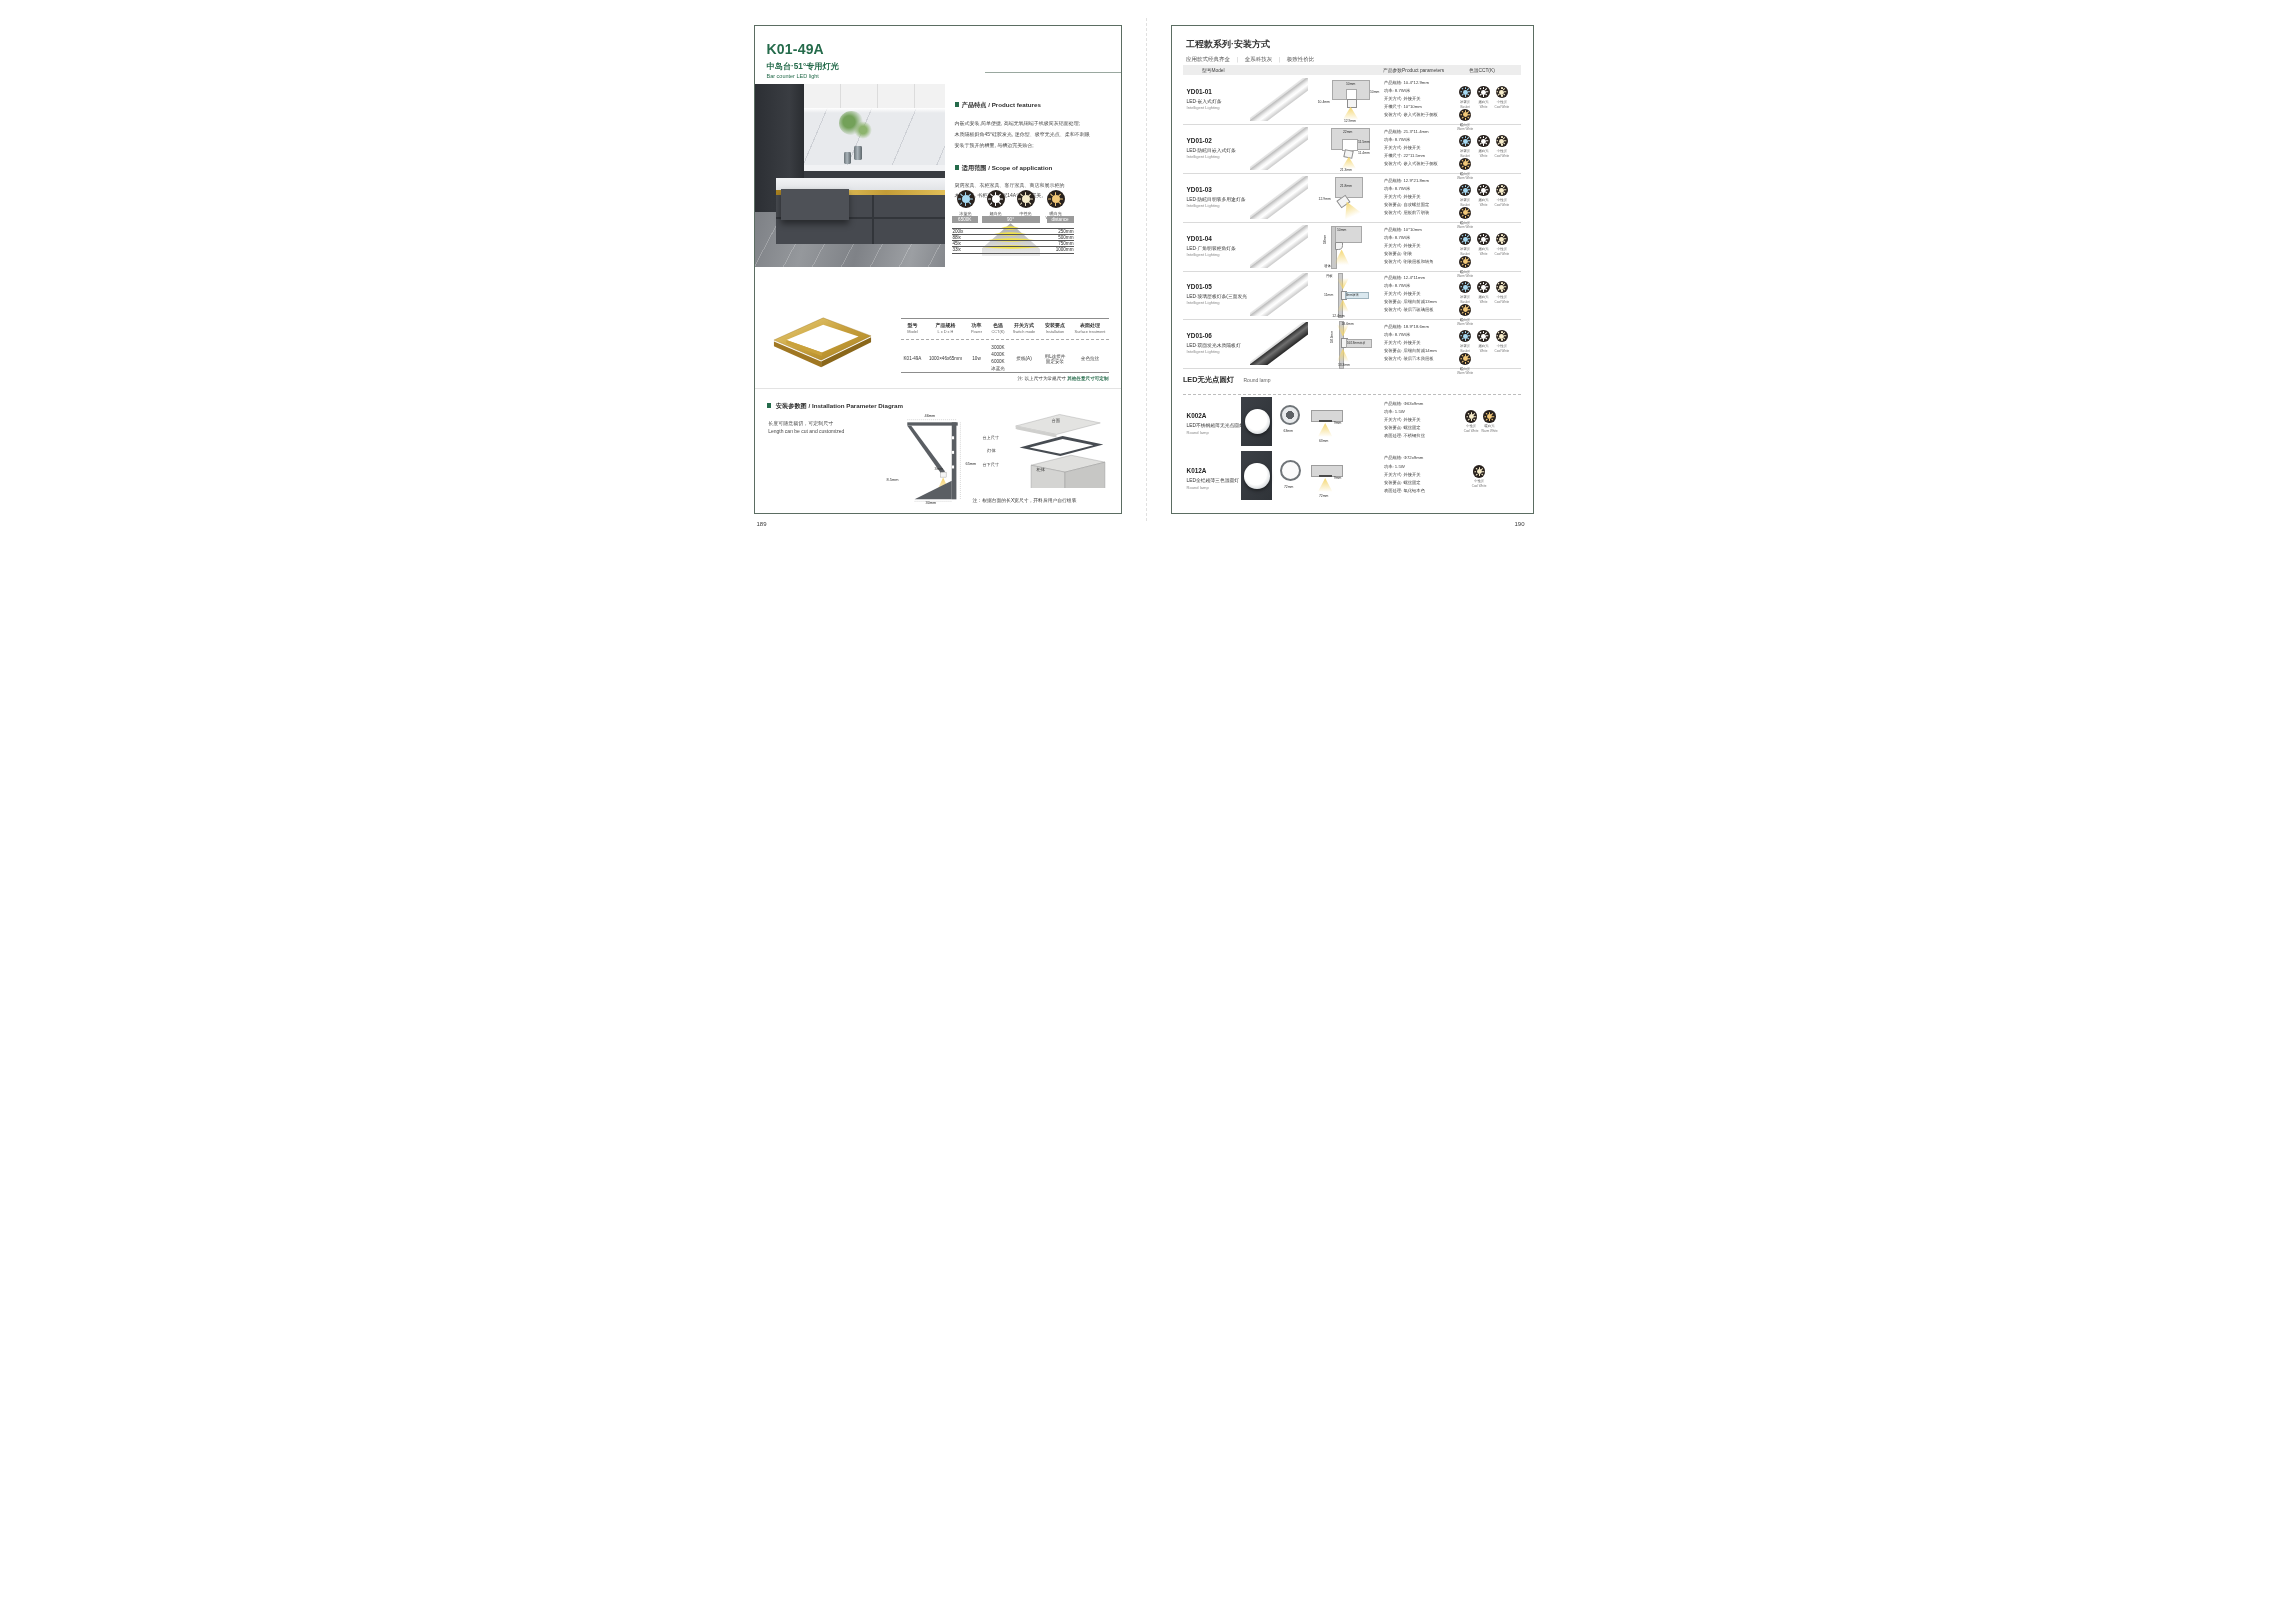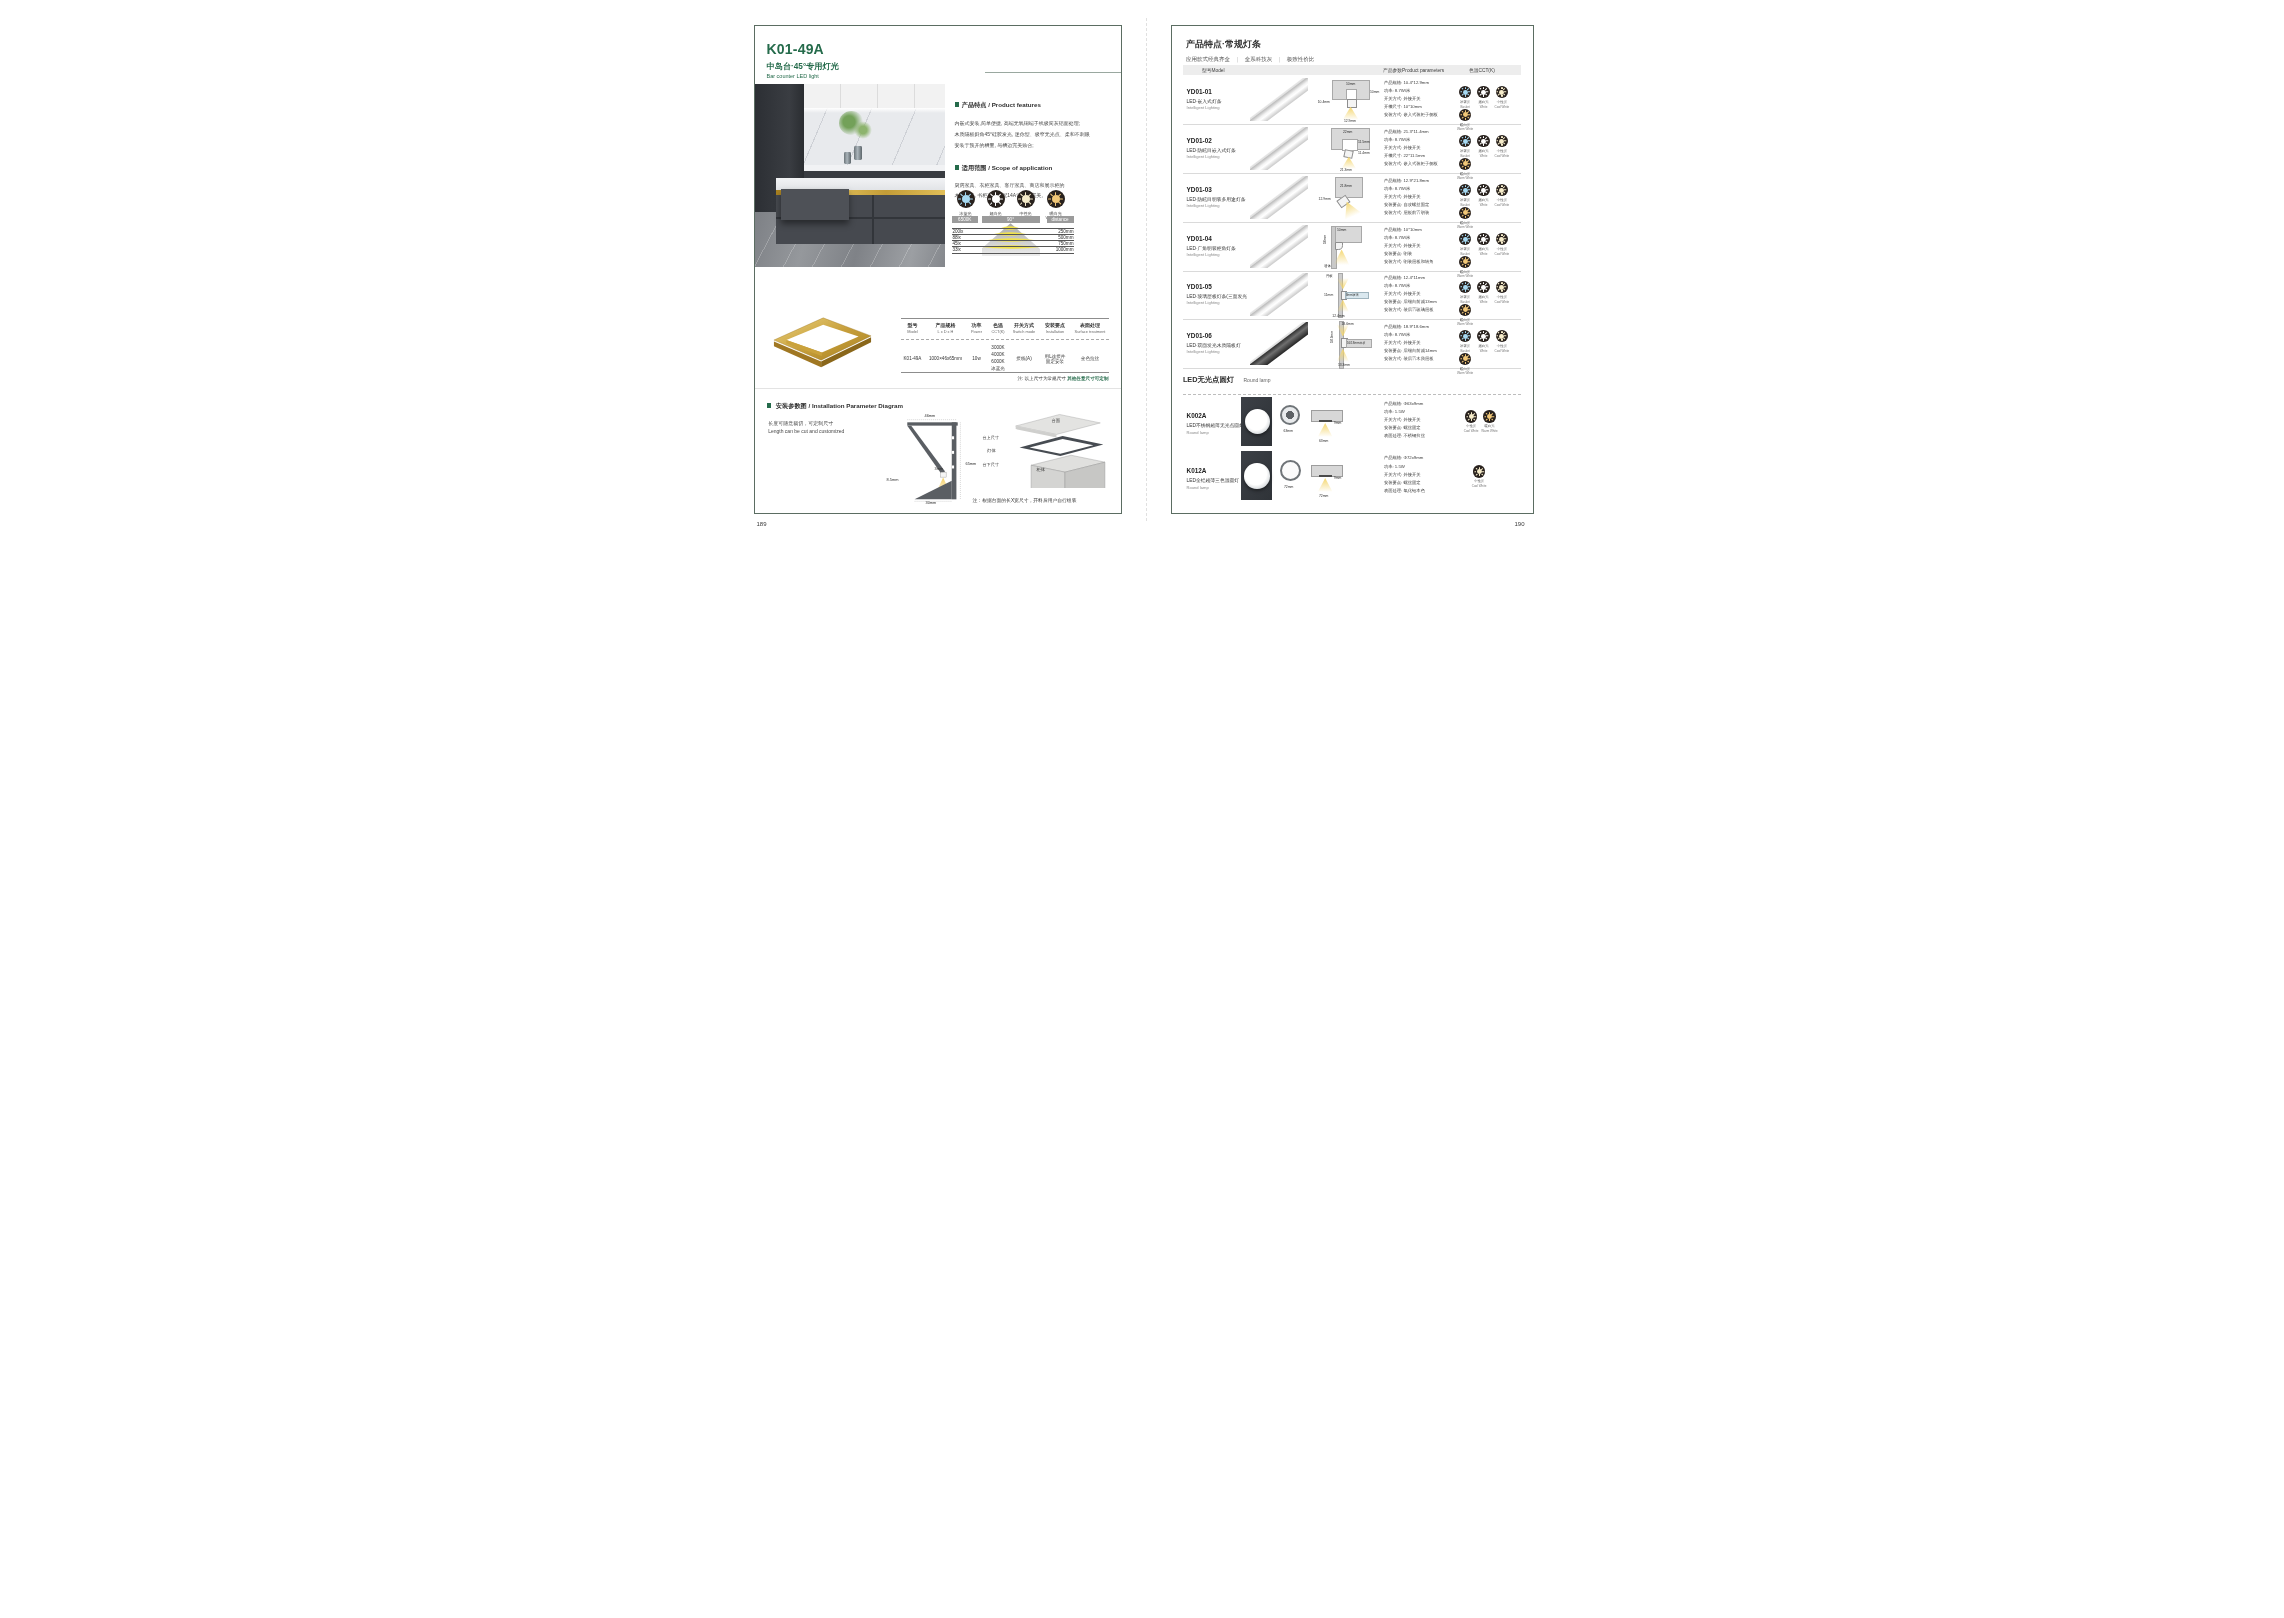--- a/index.html
+++ b/index.html
@@ -119,21 +119,21 @@
 </style>
 </head>
 <body>
 
 <div class="canvas">
   <div class="gutter"></div>
 
   <div class="page page-left">
     <div class="abs" style="left:12px;top:14.6px;">
       <div class="model-title green">K01-49A</div>
-      <div class="model-sub green">中岛台·45°专用灯光</div>
+      <div class="model-sub green">中岛台·51°专用灯光</div>
       <div class="model-en green">Bar counter LED light</div>
     </div>
     <div class="rule" style="left:230px;top:46px;width:136px;"></div>
 
     <div class="photo">
       <div class="ph-floor"></div>
       <div class="ph-wall"></div>
       <div class="ph-upper"></div>
       <div class="ph-splash"></div>
       <div class="ph-glow"></div>
@@ -334,21 +334,21 @@
       <div class="dim" style="left:4.6px;top:39px;font-size:4.3px;">灯体</div>
       <div class="dim" style="left:0;top:53px;font-size:4.1px;">台下尺寸</div>
       <div class="dim" style="left:54px;top:58px;font-size:4.3px;">柜体</div>
     </div>
     <div class="abs" style="left:183px;top:471px;width:174px;text-align:center;font-size:4.8px;color:#333;">注：根据台面的长X宽尺寸，开料后用户自行组装</div>
   </div>
   <div class="pagenum" style="left:28px;top:521px;">189</div>
 
   <div class="page page-right">
     <div class="abs" style="left:14.6px;top:12px;">
-      <div class="r-title">产品特点·常规灯条</div>
+      <div class="r-title">工程款系列·安装方式</div>
       <div class="r-sub">
         <span>应用款式经典齐全</span><span class="sp">｜</span><span>全系科技灰</span><span class="sp">｜</span><span>极致性价比</span>
       </div>
     </div>
     <div class="thbar">
       <span style="left:19px;">型号Model</span>
       <span style="left:200px;">产品参数Product parameters</span>
       <span style="left:286px;">色温CCT(K)</span>
     </div>
 

